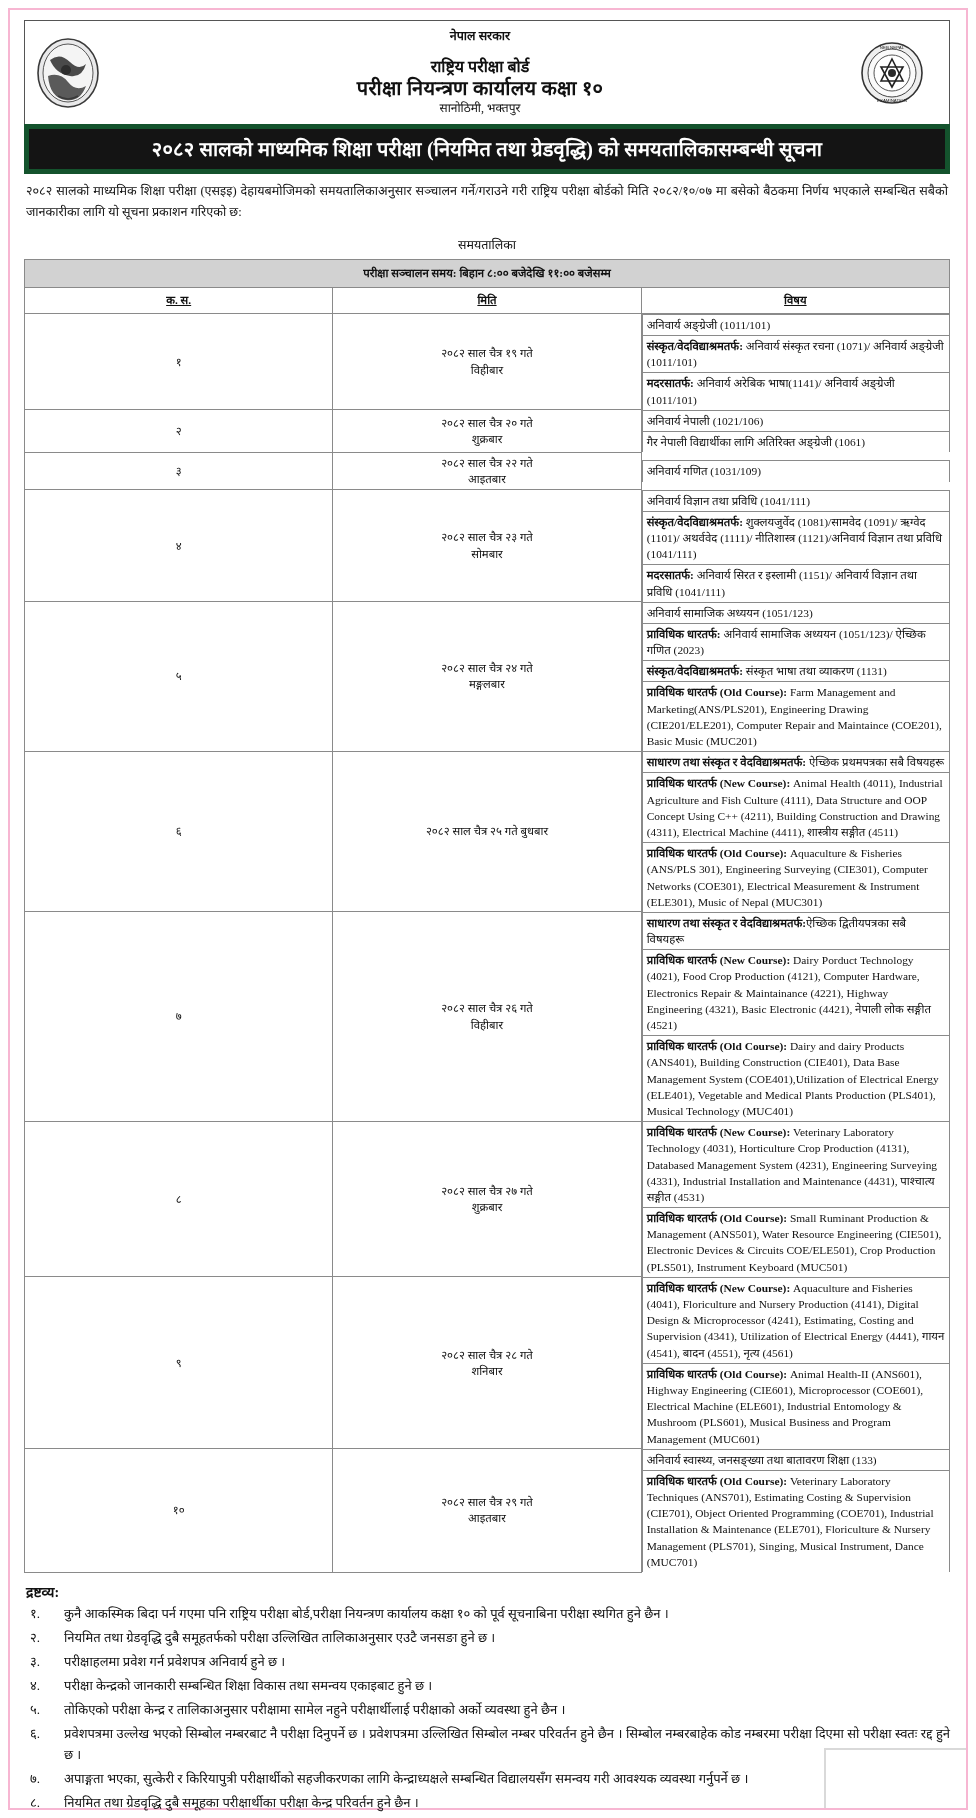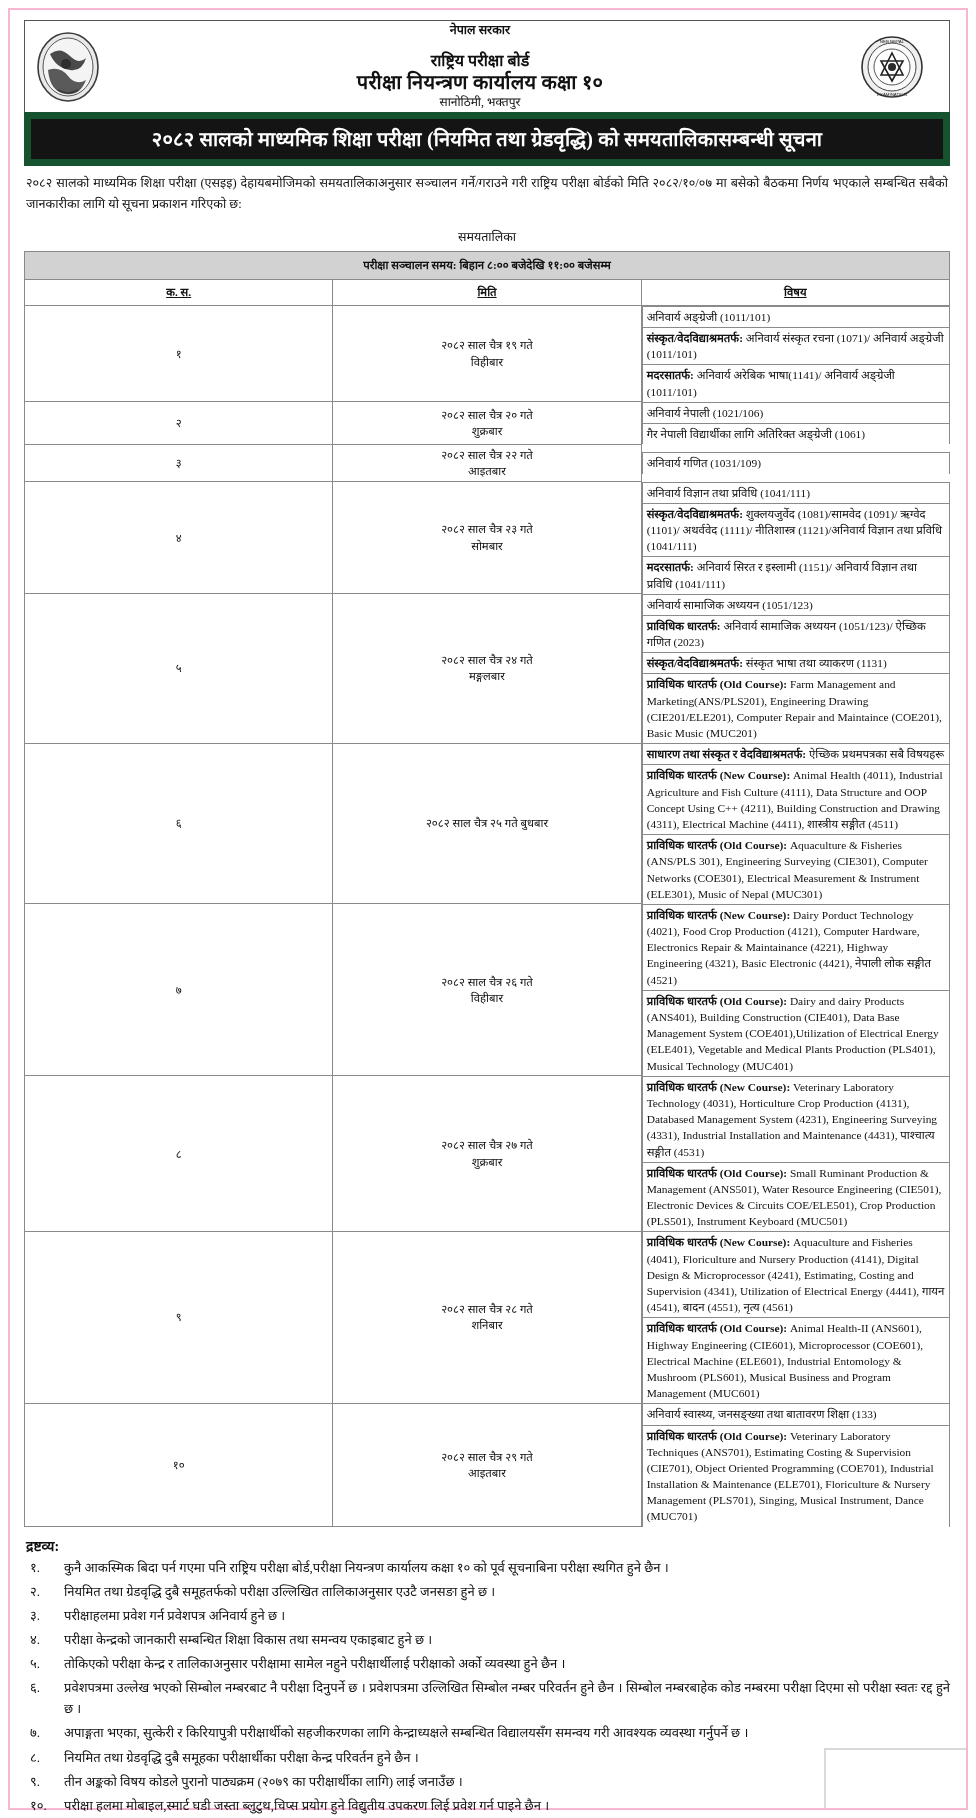--- a/index.html
+++ b/index.html
@@ -31,21 +31,21 @@
     box-sizing: border-box;
   }
 
   
   .letterhead {
     border: 1px solid #555;
     border-bottom: none;
     display: flex;
     align-items: center;
     padding: 4px 20px 4px 6px;
-    height: 92px;
+    height: 104px;
     box-sizing: border-box;
   }
   .emblem {
     width: 74px; height: 78px;
     flex: 0 0 74px;
     display: flex; align-items: center; justify-content: center;
   }
   .emblem svg { display:block; }
   .lh-center {
     flex: 1 1 auto;
@@ -57,21 +57,21 @@
   .lh3 { font-size: 20px; font-weight: 700; margin-top: 1px; letter-spacing: .2px;}
   .lh4 { font-size: 12px; margin-top: 3px; }
 
   .banner {
     background: #141414;
     color: #fff;
     text-align: center;
     font-size: 20px;
     font-weight: 700;
     padding: 6px 4px 7px;
-    border: 7px solid #14532d;
+    border: 5px solid #14532d;
     letter-spacing: .2px;
   }
 
   .intro {
     font-size: 12.6px;
     line-height: 1.65;
     text-align: justify;
     margin: 7px 2px 4px 2px;
   }
   .sched-label {
@@ -309,20 +309,23 @@
               </table>
             </td>
           </tr>
           <tr>
             <td class="col-sn">७</td>
             <td class="col-dt">२०८२ साल चैत्र २६ गते<br>विहीबार</td>
             <td class="subj-cell">
               <table>
                 <tbody>
                   <tr>
+                    <td><b>साधारण तथा संस्कृत र वेदविद्याश्रमतर्फ:</b>ऐच्छिक द्वितीयपत्रका सबै विषयहरू</td>
+                  </tr>
+                  <tr>
                     <td><b>प्राविधिक धारतर्फ (New Course):</b> Dairy Porduct Technology (4021), Food Crop Production (4121), Computer Hardware, Electronics Repair &amp; Maintainance (4221), Highway Engineering (4321), Basic Electronic (4421), नेपाली लोक सङ्गीत (4521)</td>
                   </tr>
                   <tr>
                     <td><b>प्राविधिक धारतर्फ (Old Course):</b> Dairy and dairy Products (ANS401), Building Construction (CIE401), Data Base Management System (COE401),Utilization of Electrical Energy (ELE401), Vegetable and Medical Plants Production (PLS401), Musical Technology (MUC401)</td>
                   </tr>
                 </tbody>
               </table>
             </td>
           </tr>
           <tr>

